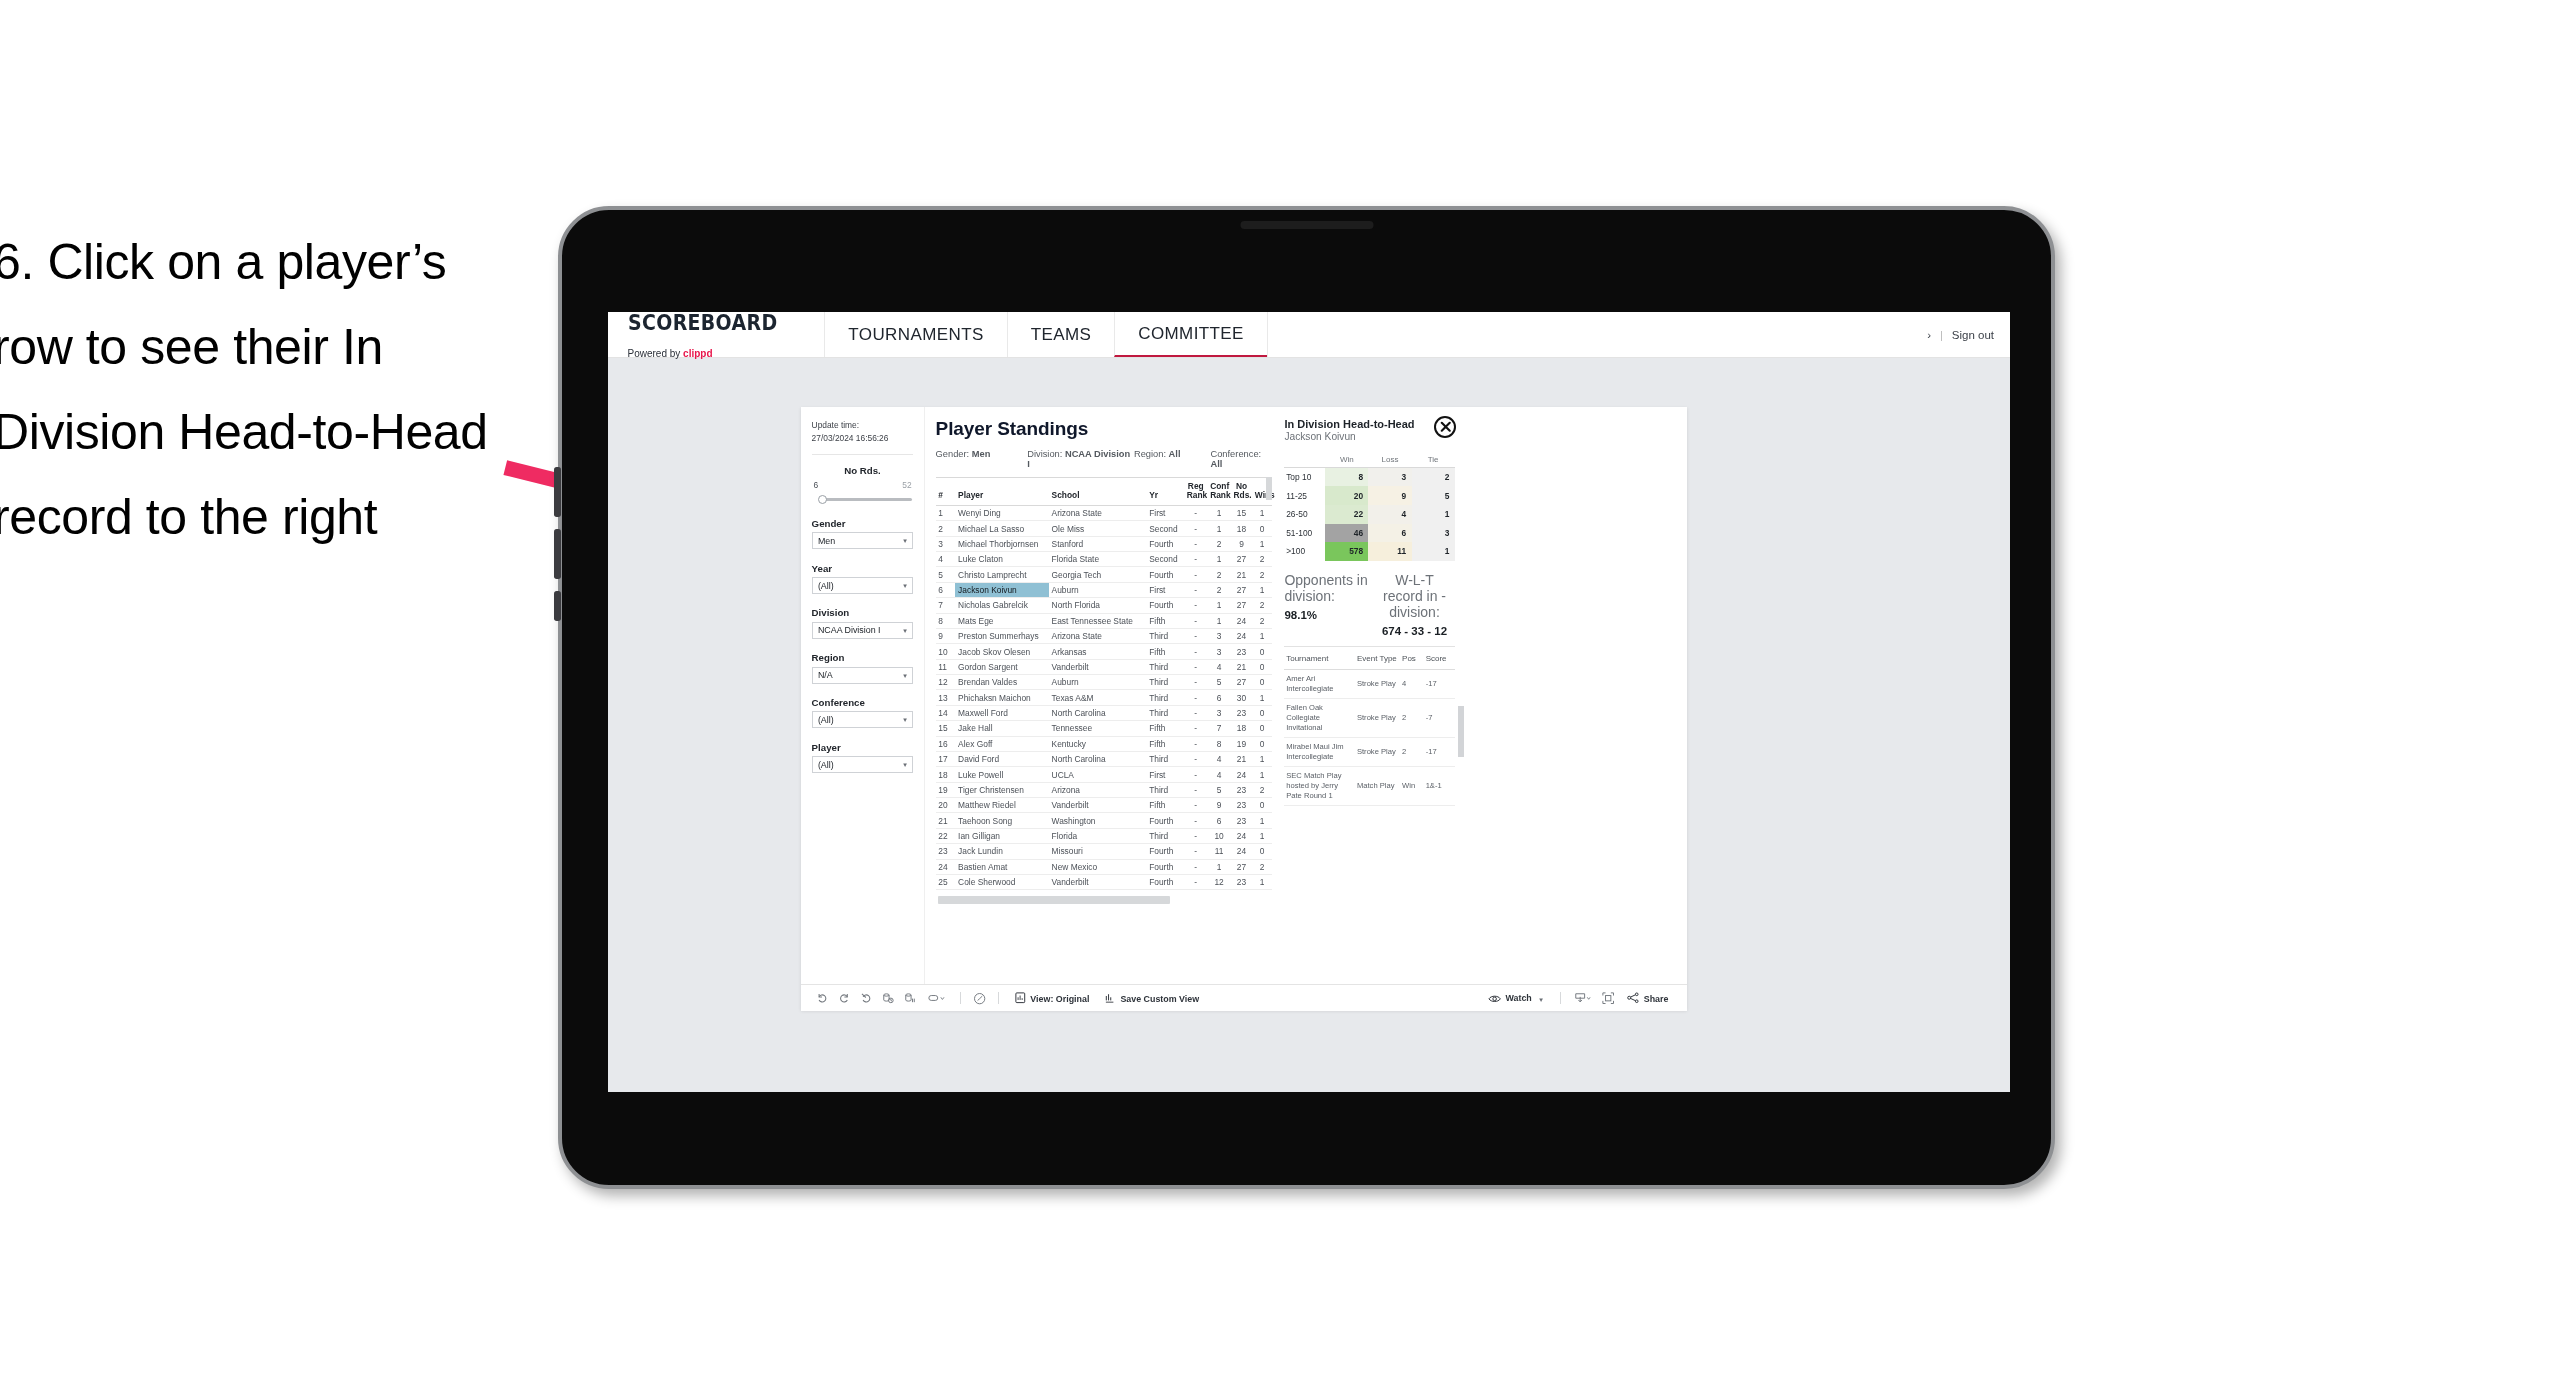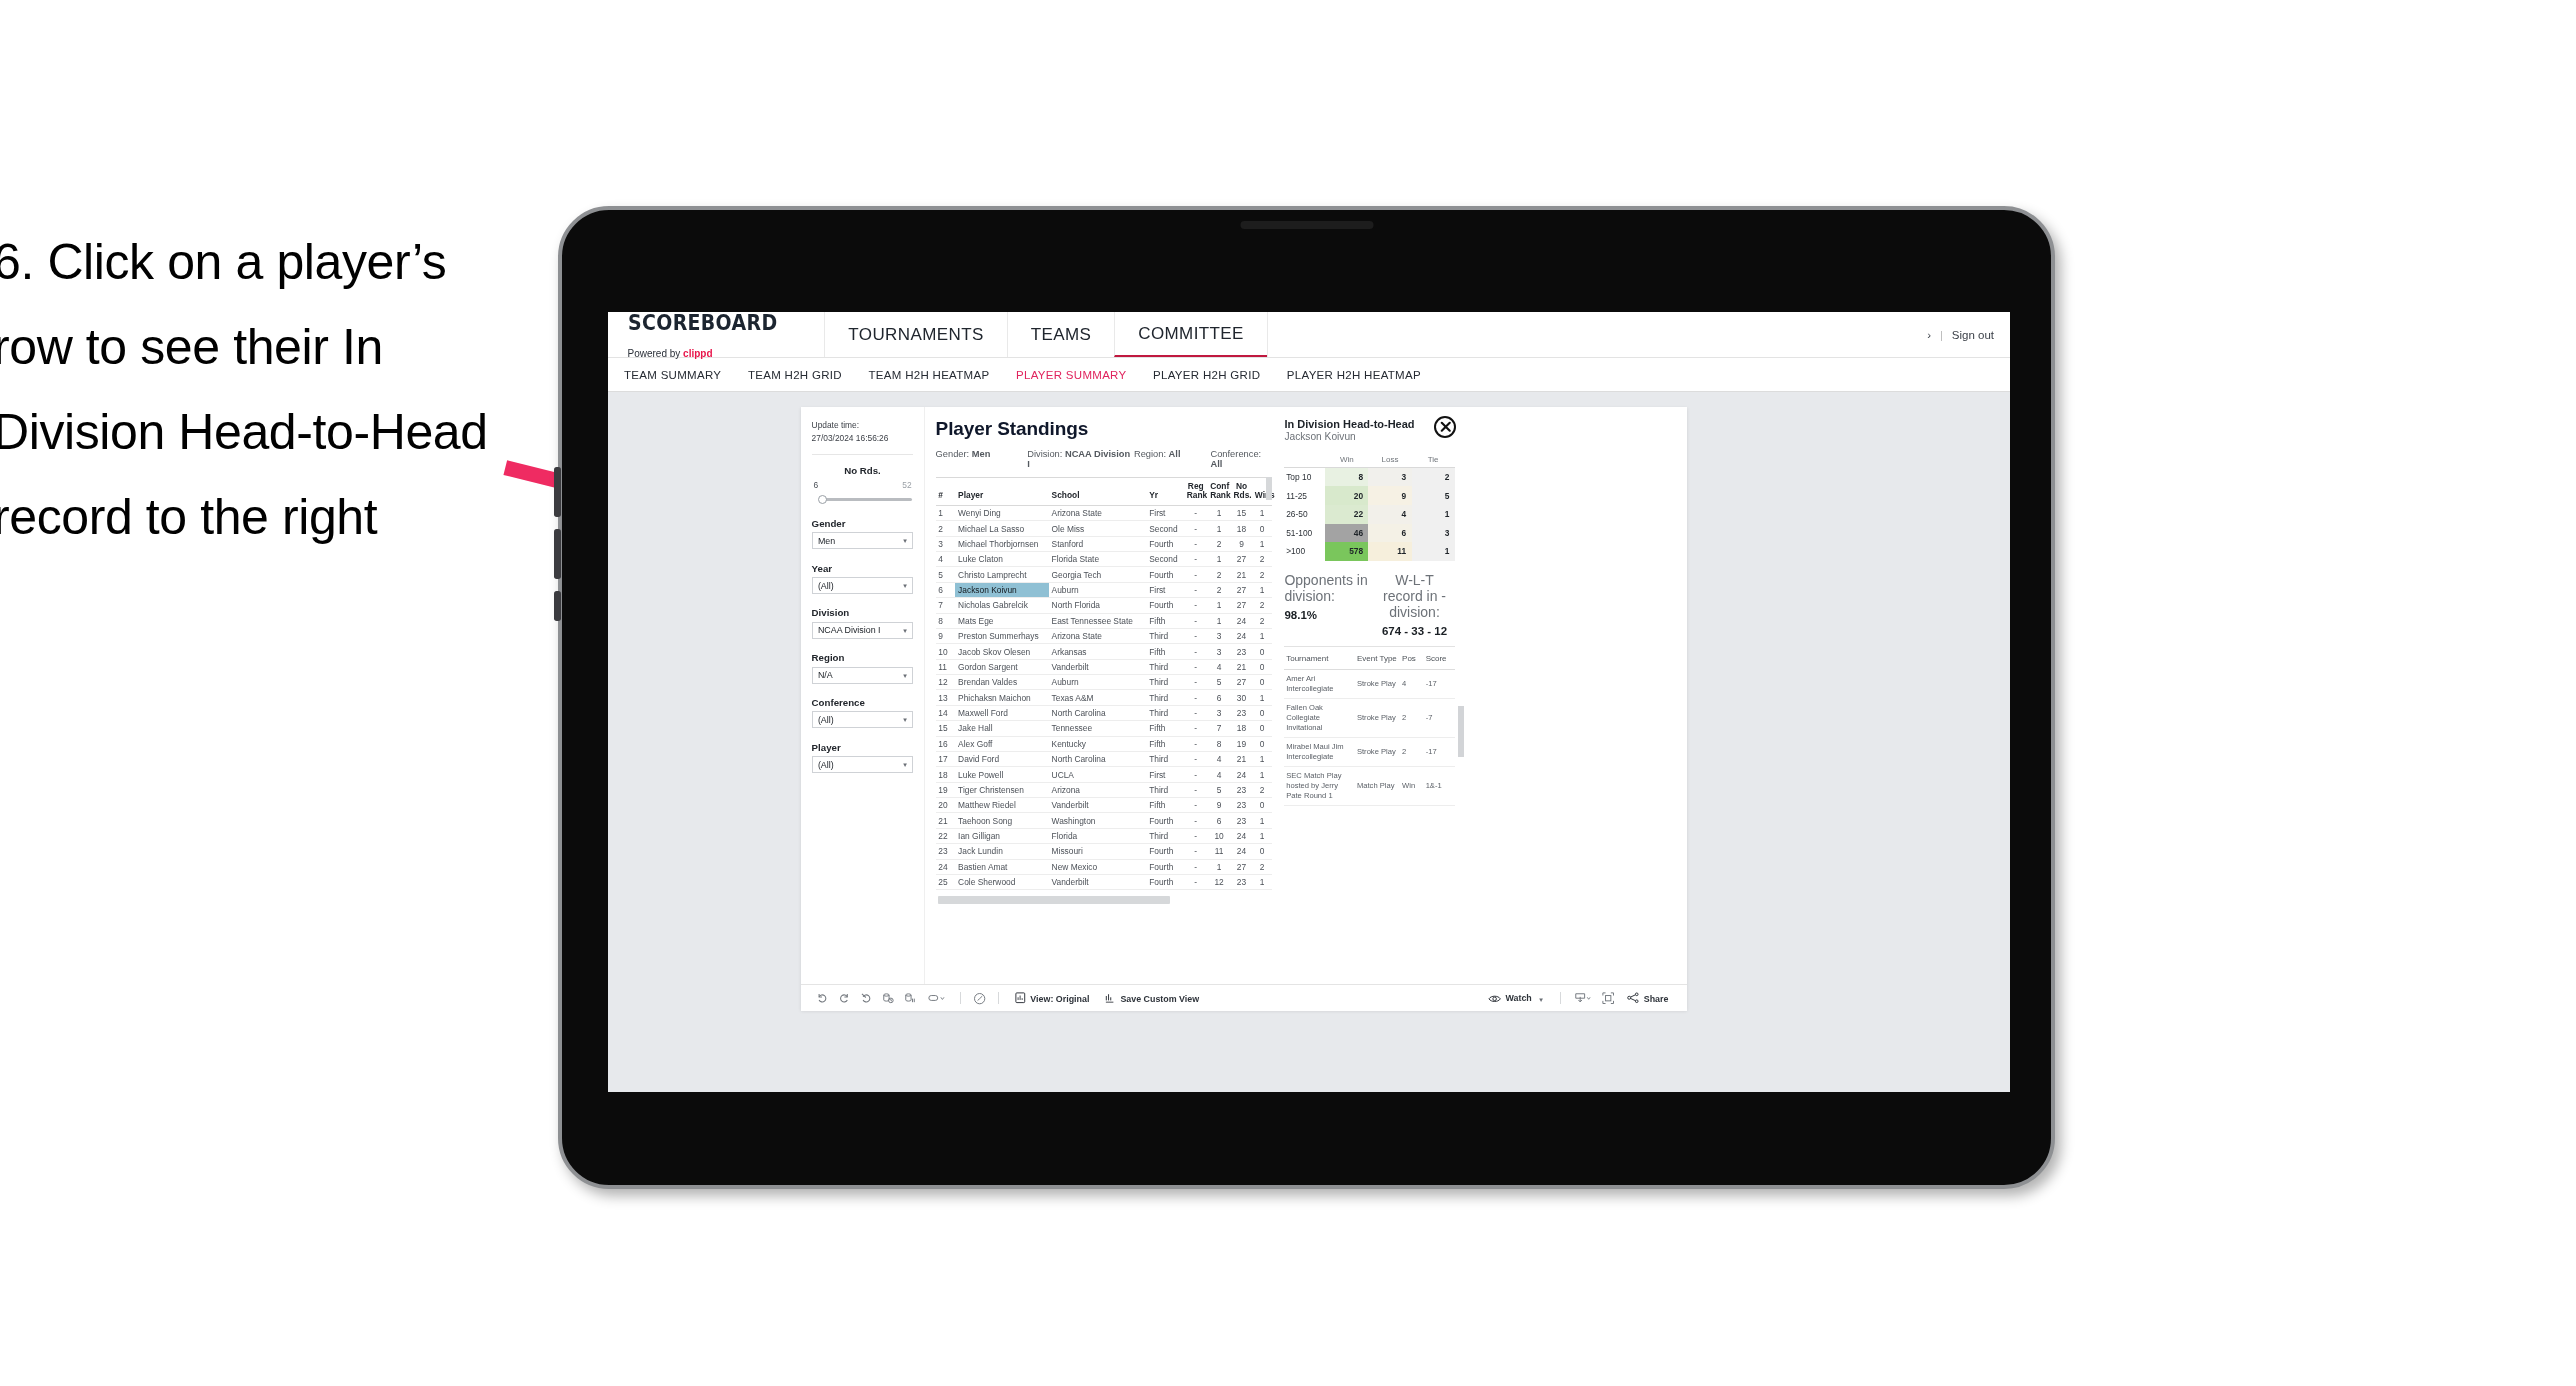--- a/index.html
+++ b/index.html
@@ -232,28 +232,20 @@
           <div class="topnav-item active">COMMITTEE</div>
         </div>
         <div class="topnav-spacer"></div>
         <div class="topnav-right">
           <span>›</span>
           <span class="sep">|</span>
           <span>Sign out</span>
         </div>
       </div>
 
-      <div class="subnav">
-        <div class="subnav-item">TEAM SUMMARY</div>
-        <div class="subnav-item">TEAM H2H GRID</div>
-        <div class="subnav-item">TEAM H2H HEATMAP</div>
-        <div class="subnav-item active">PLAYER SUMMARY</div>
-        <div class="subnav-item">PLAYER H2H GRID</div>
-        <div class="subnav-item">PLAYER H2H HEATMAP</div>
-      </div>
 
       <div class="workbook">
         <div class="wb-body">
 
           <div class="sidebar">
             <div class="upd">
               <div>Update time:</div>
               <div>27/03/2024 16:56:26</div>
             </div>
             <div class="hr"></div>

